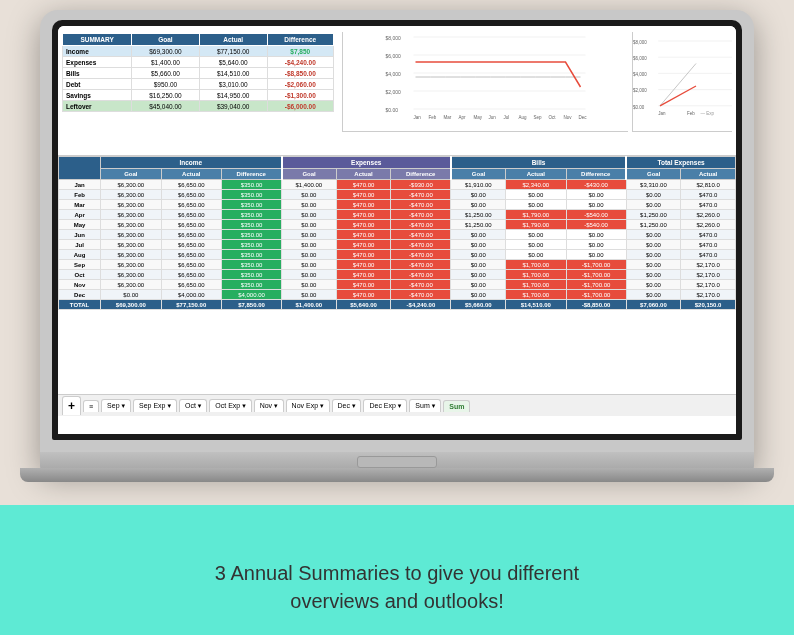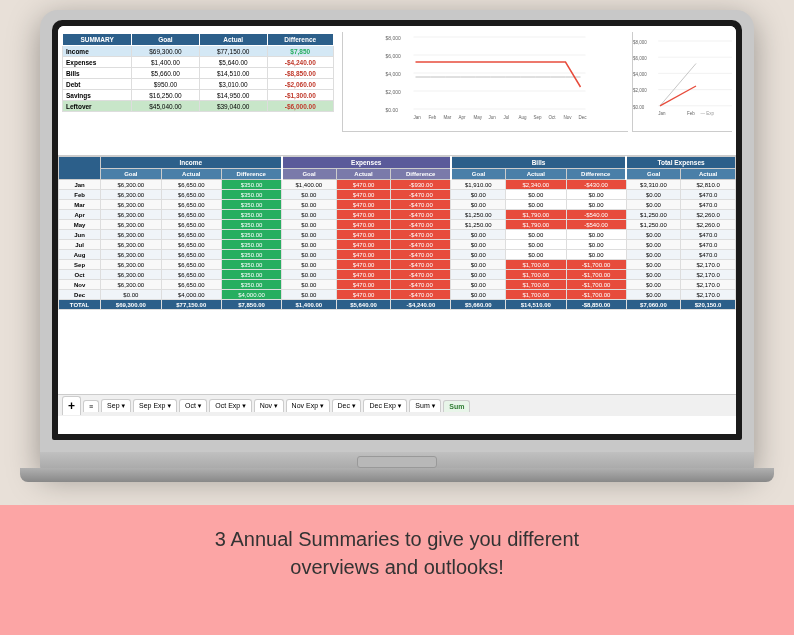--- a/index.html
+++ b/index.html
@@ -207,23 +207,23 @@
       color: #2e7d32;
       font-weight: bold;
     }
 
     
     .caption-area {
       position: absolute;
       bottom: 0;
       left: 0; right: 0;
       height: 130px;
-      background: #fca5a5;
+      background: #5eead4;
       display: flex;
-      align-items: flex-start;
+      align-items: flex-end;
       justify-content: center;
       padding: 20px;
     }
 
     .caption-text {
       font-size: 20px;
       color: #333;
       text-align: center;
       line-height: 1.4;
       font-family: Arial, sans-serif;

